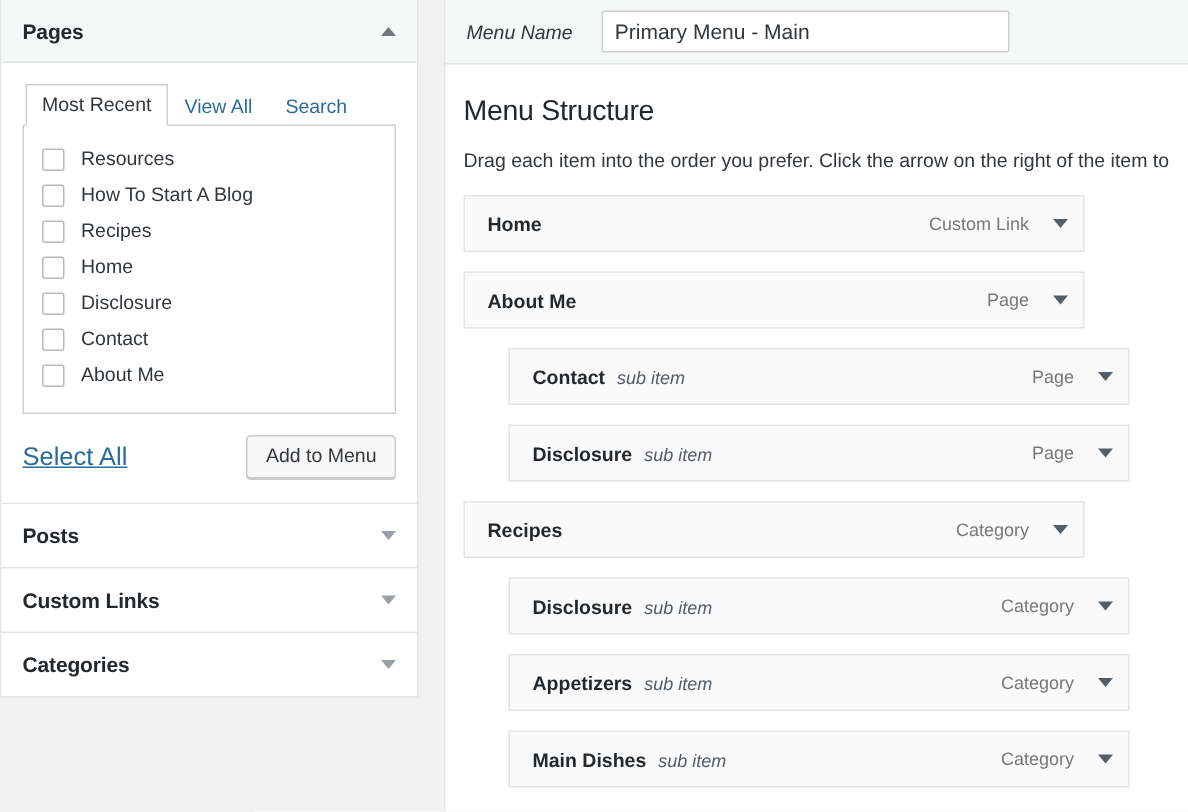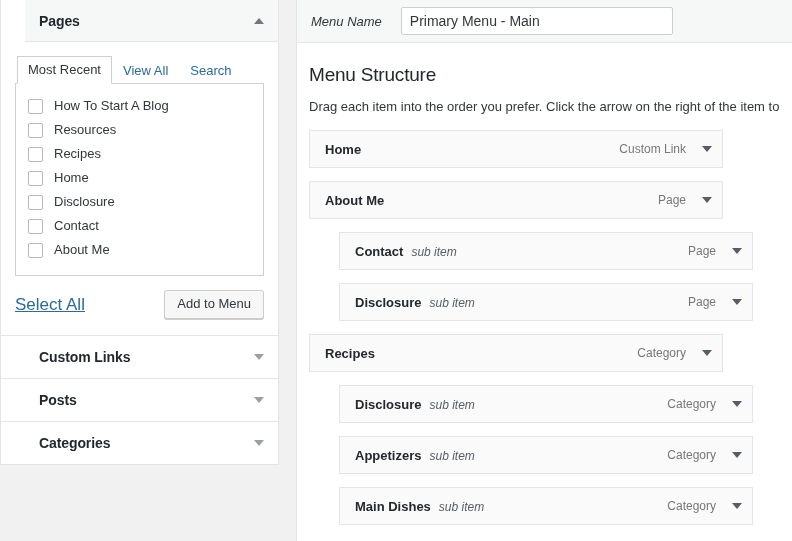--- a/index.html
+++ b/index.html
@@ -43,21 +43,20 @@
   .acc-header {
     height: 42px;
     box-sizing: border-box;
     display: flex;
     align-items: center;
     justify-content: space-between;
     padding: 0 14px 0 14px;
     background: #f6f7f7;
     border-bottom: 1px solid #e2e4e7;
     cursor: pointer;
-    margin-left: 24px;
   }
   .acc-header.plain {
     background: #fff;
     border-bottom: none;
   }
   .acc-title {
     font-weight: bold;
     font-size: 14px;
     color: #23282d;
     letter-spacing: -0.1px;
@@ -311,25 +310,25 @@
             <span>View All</span>
           </div>
           <div class="tab">
             <span>Search</span>
           </div>
         </div>
 
         <div class="list-box">
           <div class="list-item">
             <span class="cb"></span>
+            <span class="list-label">Resources</span>
+          </div>
+          <div class="list-item">
+            <span class="cb"></span>
             <span class="list-label">How To Start A Blog</span>
-          </div>
-          <div class="list-item">
-            <span class="cb"></span>
-            <span class="list-label">Resources</span>
           </div>
           <div class="list-item">
             <span class="cb"></span>
             <span class="list-label">Recipes</span>
           </div>
           <div class="list-item">
             <span class="cb"></span>
             <span class="list-label">Home</span>
           </div>
           <div class="list-item">
@@ -344,39 +343,39 @@
             <span class="cb"></span>
             <span class="list-label">About Me</span>
           </div>
         </div>
 
         <div class="list-footer">
           <span class="link">Select All</span>
           <button class="btn">Add to Menu</button>
         </div>
 
+      </div>
+    </div>
+
+    <div class="accordion">
+      <div class="acc-header plain">
+        <span class="acc-title">Posts</span>
+        <span class="tri down"></span>
       </div>
     </div>
 
     <div class="accordion">
       <div class="acc-header plain">
         <span class="acc-title">Custom Links</span>
         <span class="tri down"></span>
       </div>
     </div>
 
     <div class="accordion">
       <div class="acc-header plain">
-        <span class="acc-title">Posts</span>
-        <span class="tri down"></span>
-      </div>
-    </div>
-
-    <div class="accordion">
-      <div class="acc-header plain">
         <span class="acc-title">Categories</span>
         <span class="tri down"></span>
       </div>
     </div>
 
   </div>
 
   <div class="gap"></div>
 
   <div class="right-col">

